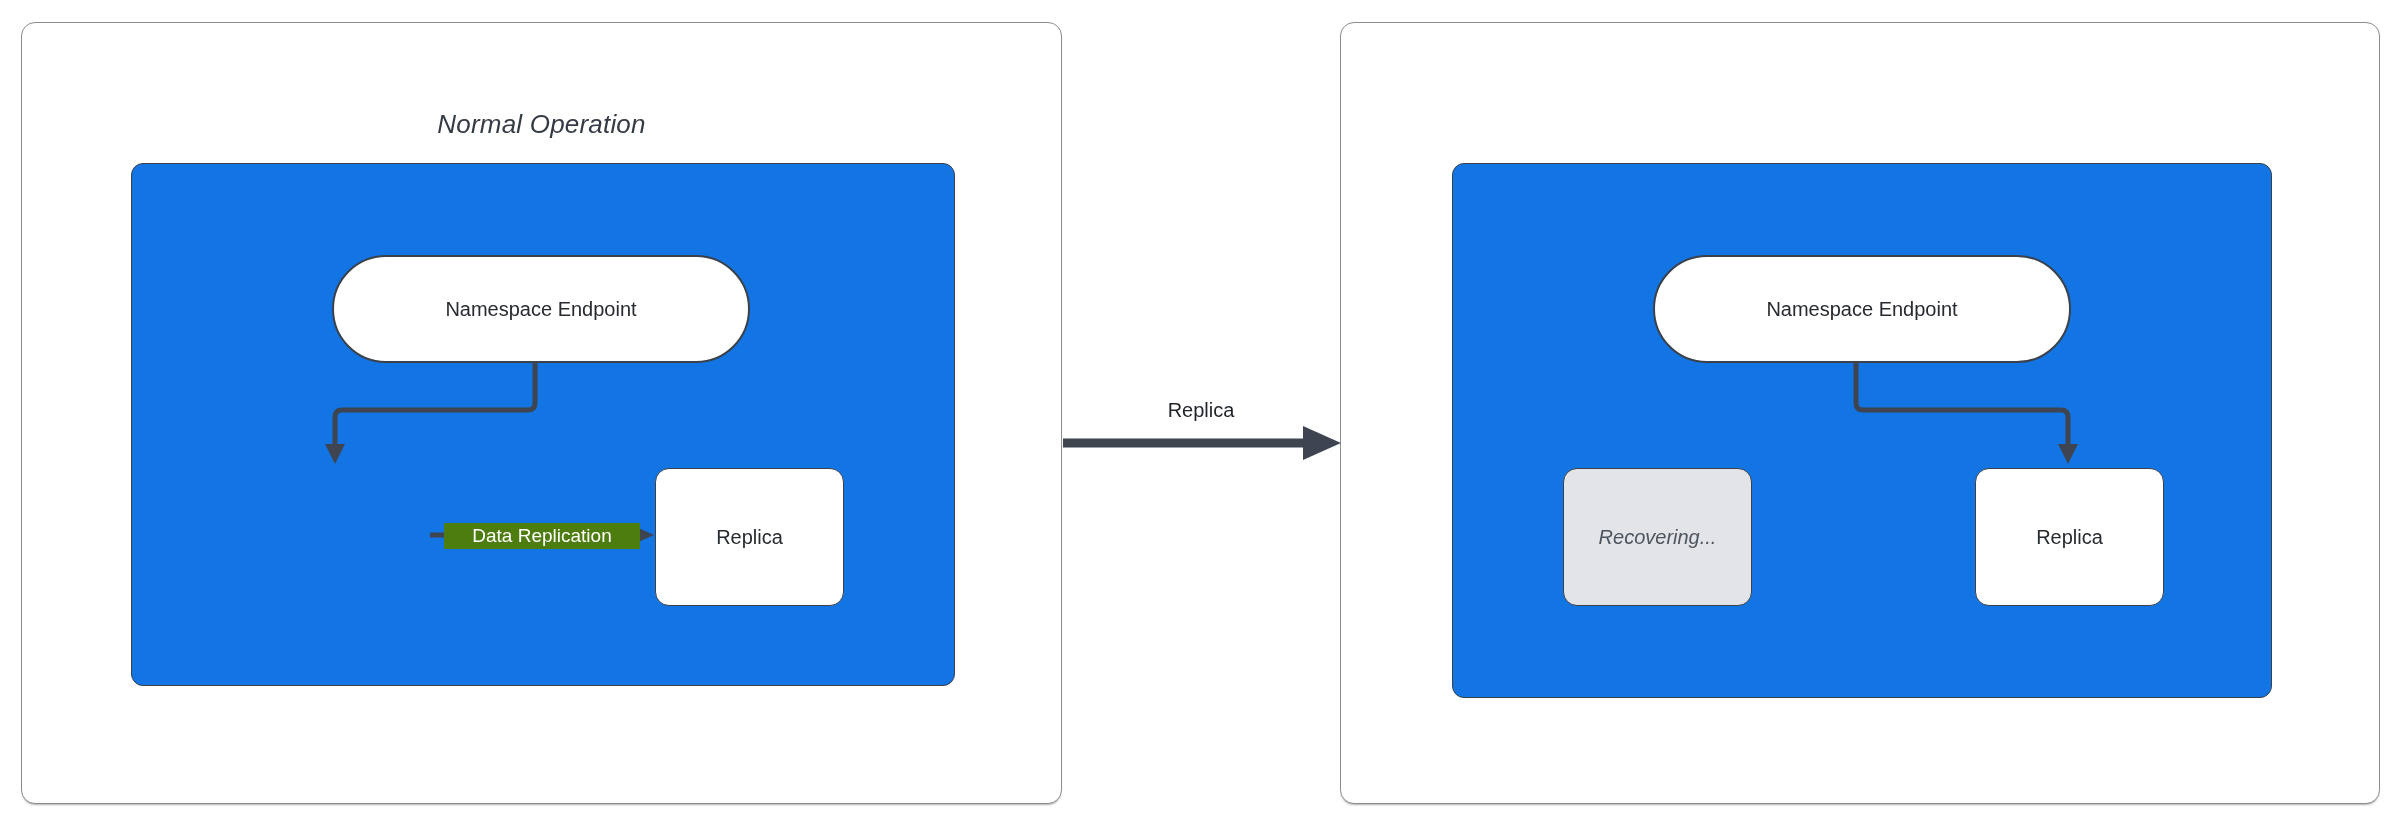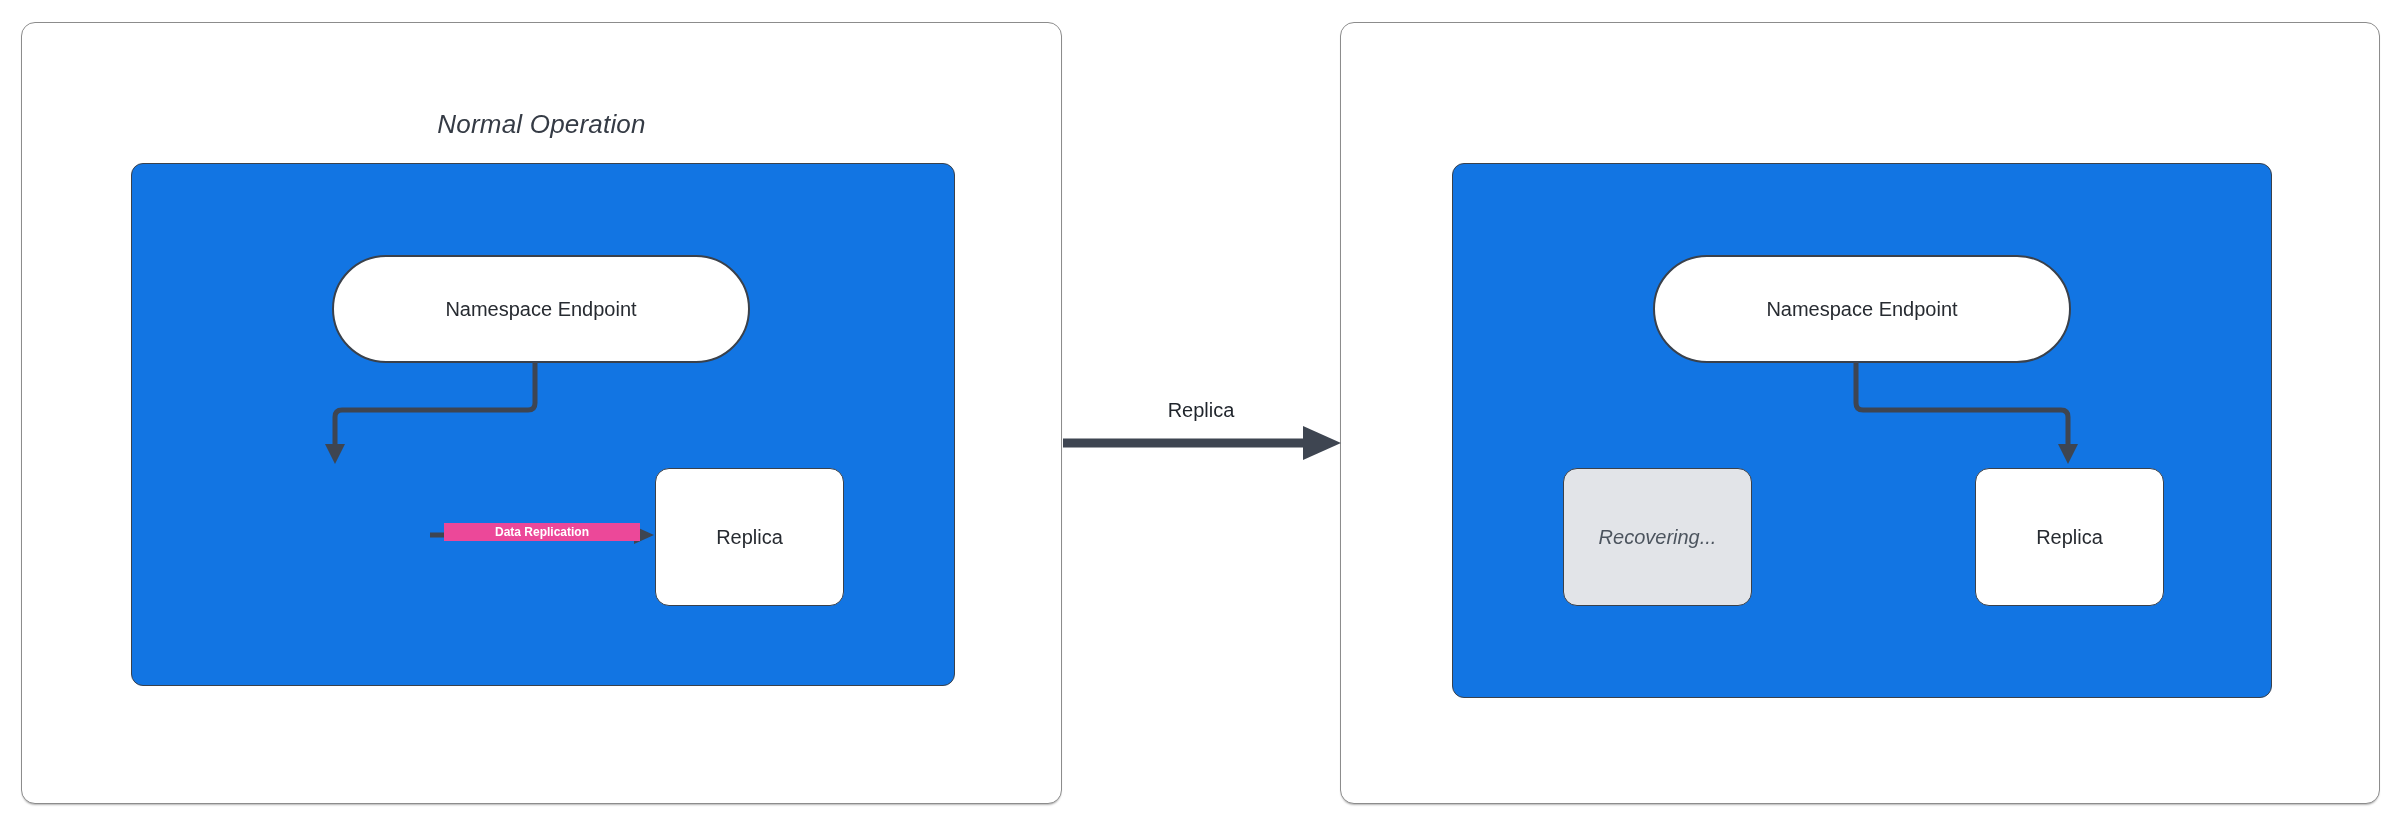--- a/index.html
+++ b/index.html
@@ -95,24 +95,24 @@
   }
   .edge-label {
     position: absolute;
     text-align: center;
     white-space: nowrap;
   }
   .label-replication {
     left: 444px;
     top: 523px;
     width: 196px;
-    background: #ec4899;
+    background: #4d7c0f;
     color: #ffffff;
-    font-weight: bold;
-    font-size: 12px;
+    font-weight: normal;
+    font-size: 19px;
     padding: 2px 0;
   }
   .label-failover {
     left: 1101px;
     top: 399px;
     width: 200px;
     color: #1f242b;
     font-size: 20px;
   }
 </style>

